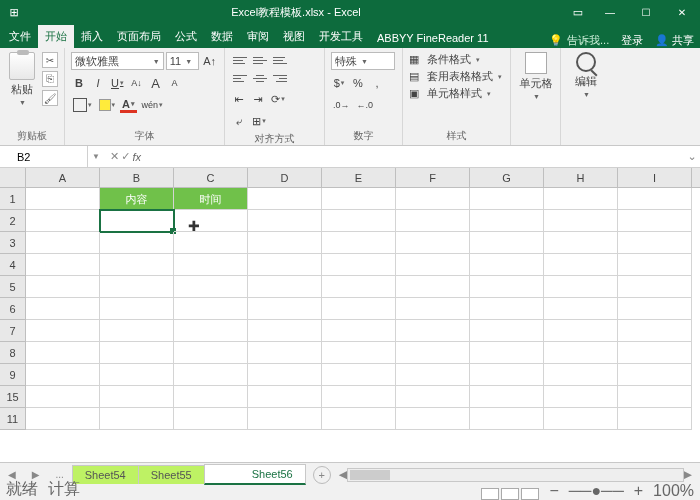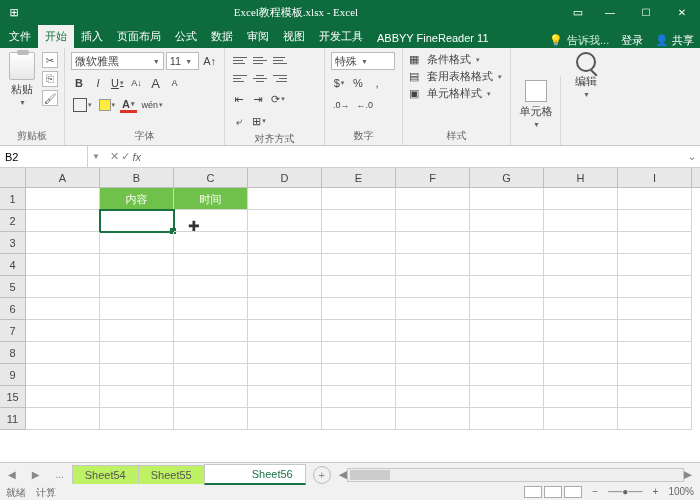--- a/index.html
+++ b/index.html
@@ -1,18 +1,18 @@
 <!DOCTYPE html>
 <html><head>
 <meta charset="utf-8">
 <style>
 * { margin:0; padding:0; box-sizing:border-box; font-family:"Microsoft YaHei",SimSun,sans-serif; }
 body { background:#fff; width:700px; height:500px; overflow:hidden; position:relative; }
 .titlebar { background:#0d6b3d; height:24px; display:flex; align-items:center; color:#fff; font-size:11px; }
-.titlebar .tcenter{ flex:1; text-align:center;font-family:Liberation Serif, serif; }
+.titlebar .tcenter{ flex:1; text-align:center; }
 .titlebar .win-icons{ display:flex; gap:0; }
 .titlebar .win-btn{ width:36px; height:24px; display:flex; align-items:center; justify-content:center; color:#fff; font-size:10px; }
 .titlebar .ch{ width:28px; text-align:center; }
 
 .tabs { background:#0d6b3d; height:24px; display:flex; align-items:flex-end; font-size:11px; color:#fff; padding-left:2px; }
 .tabs .tab{ padding:4px 7px; cursor:pointer; white-space:nowrap; }
 .tabs .tab.active{ background:#f1f1f1; color:#1a7243;text-align:center; }
 .tabs .spacer{ flex:1; }
 .tabs .r{ display:flex; align-items:center; gap:4px; padding-right:6px; }
 .tabs .bulb{ color:#cdefd9; font-size:11px; }
@@ -48,21 +48,21 @@
 .style-rows{ display:flex; flex-direction:column; gap:2px;}
 .srow{ display:flex; align-items:center; gap:4px; font-size:11px; white-space:nowrap;}
 .srow .ic{ width:14px; height:14px; }
 
 .big-btn{ display:flex; flex-direction:column; align-items:center; gap:2px; width:38px;}
 .big-btn .bx{ width:22px; height:22px; border:1px solid #aaa; background:#fff;}
 .find-ic{ width:20px; height:20px; border:2px solid #555; border-radius:50%; position:relative;}
 .find-ic:after{content:""; position:absolute; width:8px; height:2px; background:#555; bottom:-4px; right:-4px; transform:rotate(45deg);}
 
 .namebox-row{ height:22px; display:flex; align-items:center; border-bottom:1px solid #d0d0d0; background:#fff; font-size:11px;}
-.namebox{ width:88px; border-right:1px solid #d0d0d0; padding:0 5px; height:100%; display:flex; align-items:center;}
+.namebox{ width:88px; border-right:1px solid #d0d0d0; padding:0 17px; height:100%; display:flex; align-items:center;}
 .nb-dd{ width:16px; text-align:center; color:#888; font-size:8px;}
 .fx-btns{ display:flex; align-items:center; gap:2px; padding:0 6px; color:#888;}
 .fx{ font-style:italic; color:#666; }
 .formula{ flex:1; padding:0 6px;}
 .expand{ width:16px; text-align:center; color:#888;}
 
 .grid-wrap{ position:relative; height:294px; overflow:hidden;}
 .colhdr{ display:flex; height:20px; background:#e8e8e8; border-bottom:1px solid #bfbfbf; font-size:11px;}
 .corner{ width:26px; border-right:1px solid #bfbfbf; background:#e8e8e8;}
 .ch-cell{ width:74px; border-right:1px solid #bfbfbf; text-align:center; line-height:20px; color:#444;}
@@ -77,21 +77,21 @@
 
 .sheet-row{ height:24px; background:#f1f1f1; border-top:1px solid #c8c8c8; display:flex; align-items:center; font-size:11px;}
 .snav{ padding:0 8px; color:#888; font-size:10px;}
 .stab{ padding:3px 12px; border:1px solid #c8c8c8; background:#bef264; border-bottom:none; color:#555; margin-right:-1px;}
 .stab.active{ color:#1a7243; border-bottom:2px solid #1a7243; background:#fff; font-weight:500;padding-left:47px;}
 .newsheet{ width:18px; height:18px; border:1px solid #bbb; border-radius:50%; margin-left:8px; text-align:center; line-height:16px; color:#888;}
 .hsb{ flex:1; display:flex; align-items:center; padding:0 8px;}
 .sbtrack{ flex:1; height:14px; border:1px solid #c8c8c8; background:#eee; position:relative;}
 .sbthumb{ position:absolute; left:2px; top:1px; height:10px; width:40px; background:#ccc;}
 
-.status{ height:14px; background:#f1f1f1; display:flex; align-items:flex-start; font-size:10px; color:#666; padding:0 6px; gap:10px;}
+.status{ height:14px; background:#f1f1f1; display:flex; align-items:flex-end; font-size:16px; color:#666; padding:0 6px; gap:10px;}
 .status .sp{flex:1;}
 .view-btns{display:flex; gap:2px;}
 .vb{ width:18px; height:12px; border:1px solid #aaa; background:#fff;}
 </style>
 </head>
 <body>
 
 <div class="titlebar">
   <span class="ch">⊞</span>
   <span class="tcenter">Excel教程模板.xlsx - Excel</span>
@@ -259,21 +259,21 @@
         </div>
       <div class="srow">
           <span class="ic">▣</span>
           <span>单元格样式</span>
           <span class="drop">▾</span>
         </div>
     </div>
     <div class="grp-label">样式</div>
   </div>
 
-  <div class="group" style="width:50px;margin-top:28px;">
+  <div class="group" style="width:50px;">
     <div class="big-btn">
       <div class="bx"></div>
       <span>单元格</span>
       <span class="drop">▼</span>
     </div>
     <div class="grp-label"></div>
   </div>
 
   <div class="group" style="width:46px; border-right:none;gap:48px;">
     <div class="big-btn">

